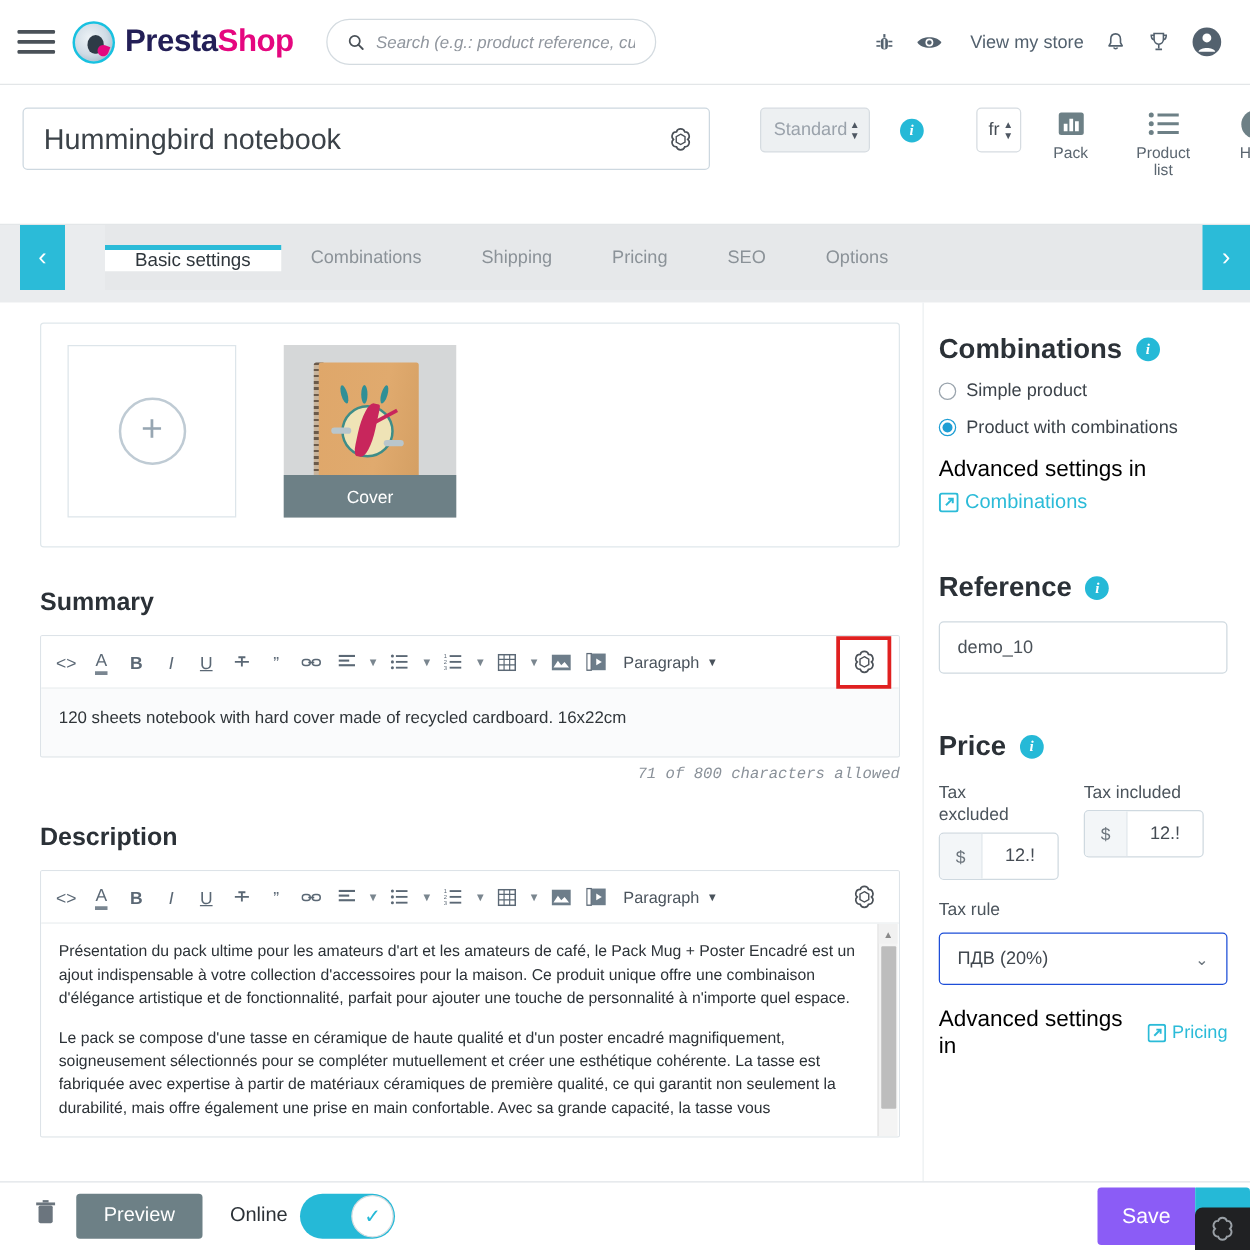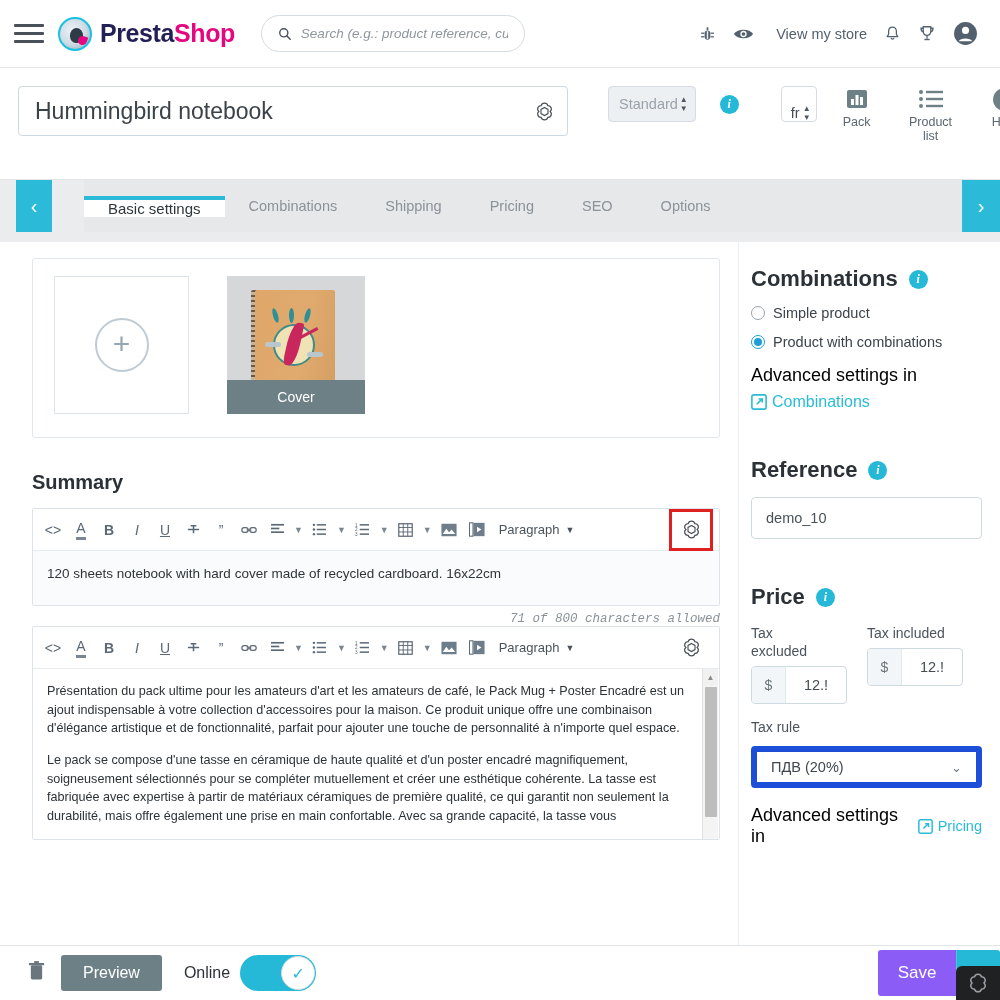--- a/index.html
+++ b/index.html
@@ -75,21 +75,21 @@
     width: 19px; height: 19px; border-radius: 50%; background: #25b9d7; color: #fff;
     font-size: 12px; font-weight: 700; display: inline-flex; align-items: center;
     justify-content: center; font-style: italic; font-family: "Liberation Serif", serif;
     flex: 0 0 auto;
   }
   .hdr-info { margin: 9px 0 0 12px; }
 
   .lang-select {
     margin-left: 30px; width: 52px; height: 36px; background: #fff;
     border: 1px solid #d6dce1; border-radius: 4px; color: #454c54;
-    font-size: 14.5px; display: flex; align-items: flex-end; padding: 0 5px 0 9px; gap: 3px;
+    font-size: 14.5px; display: flex; align-items: center; padding: 0 5px 0 9px; gap: 3px;
   }
 
   .hdr-tools { margin-left: auto; display: flex; gap: 18px; padding-right: 2px; }
   .tool { width: 56px; text-align: center; color: #5b6670; font-size: 12.5px;
     line-height: 14px; cursor: pointer; }
   .tool .ic { height: 26px; display: flex; align-items: center; justify-content: center; margin-bottom: 3px; }
 
   
   .tabwrap { display: flex; height: 62px; background: #eaecee; padding: 0 0 0 16px; }
   .arrow-btn { width: 36px; height: 52px; background: #2bbbd8; color: #fff;
@@ -186,21 +186,21 @@
     display: flex; align-items: center; padding: 0 14px; font-size: 14.5px; color: #4a5158;
     margin-top: 14px; }
 
   .price-grid { display: flex; gap: 20px; margin-top: 14px; align-items: flex-start; }
   .plabel { font-size: 14px; color: #4b545c; line-height: 18px; margin-bottom: 6px; }
   .money { display: flex; height: 38px; border: 1px solid #cfd9e0; border-radius: 4px; overflow: hidden; width: 96px; }
   .money .cur { width: 34px; background: #f3f6f8; display: flex; align-items: center;
     justify-content: center; font-size: 14px; color: #6b747c; border-right: 1px solid #e3e9ed; }
   .money .val { flex: 1; display: flex; align-items: center; justify-content: center;
     font-size: 14.5px; color: #454c54; overflow: hidden; }
-  .selectbox { height: 42px; border: 6px solid #1d4ed8; border-radius: 4px; background: #fff;
+  .selectbox { height: 42px; border: 1px solid #1d4ed8; border-radius: 4px; background: #fff;
     display: flex; align-items: center; padding: 0 14px; font-size: 14.5px; color: #40474e;
     margin-top: 10px; cursor: pointer; }
   .selectbox .cv { flex: 1; }
 
   
   .footer { position: absolute; left: 0; right: 0; bottom: 0; height: 55px;
     background: #fff; border-top: 1px solid #e0e4e7; display: flex;
     align-items: center; padding: 0 0 0 28px; gap: 16px; }
   .trash { color: #5b6670; font-size: 20px; cursor: pointer; }
   .btn-preview { background: #6d8086; color: #fff; font-size: 16px; padding: 9px 22px;
@@ -469,20 +469,21 @@
           <svg width="21" height="21" viewBox="0 0 24 24">
             <path d="M12 2.4 C14 2.4 15.4 3.6 15.8 5.2 C17.5 5.1 19 6.1 19.6 7.7 C20.2 9.3 19.7 11 18.5 12 C19.7 13 20.2 14.7 19.6 16.3 C19 17.9 17.5 18.9 15.8 18.8 C15.4 20.4 14 21.6 12 21.6 C10 21.6 8.6 20.4 8.2 18.8 C6.5 18.9 5 17.9 4.4 16.3 C3.8 14.7 4.3 13 5.5 12 C4.3 11 3.8 9.3 4.4 7.7 C5 6.1 6.5 5.1 8.2 5.2 C8.6 3.6 10 2.4 12 2.4 Z" fill="none" stroke="#4b5158" stroke-width="1.5"></path>
             <path d="M12 7.3 L16 9.6 V14.4 L12 16.7 L8 14.4 V9.6 Z" fill="none" stroke="#4b5158" stroke-width="1.3"></path>
           </svg>
         </div>
       </div>
       <div class="ebody summary">120 sheets notebook with hard cover made of recycled cardboard. 16x22cm</div>
     </div>
     <div class="charcount">71 of 800 characters allowed</div>
 
+    <div class="sec-title">Description</div>
     <div class="editor">
       <div class="etoolbar">
         <div class="tbtn">&lt;&gt;</div>
         <div class="tbtn">
             <span style="border-bottom:3px solid #7a8691;padding-bottom:1px;">A</span>
           </div>
         <div class="tbtn">
             <b>B</b>
           </div>
         <div class="tbtn">

